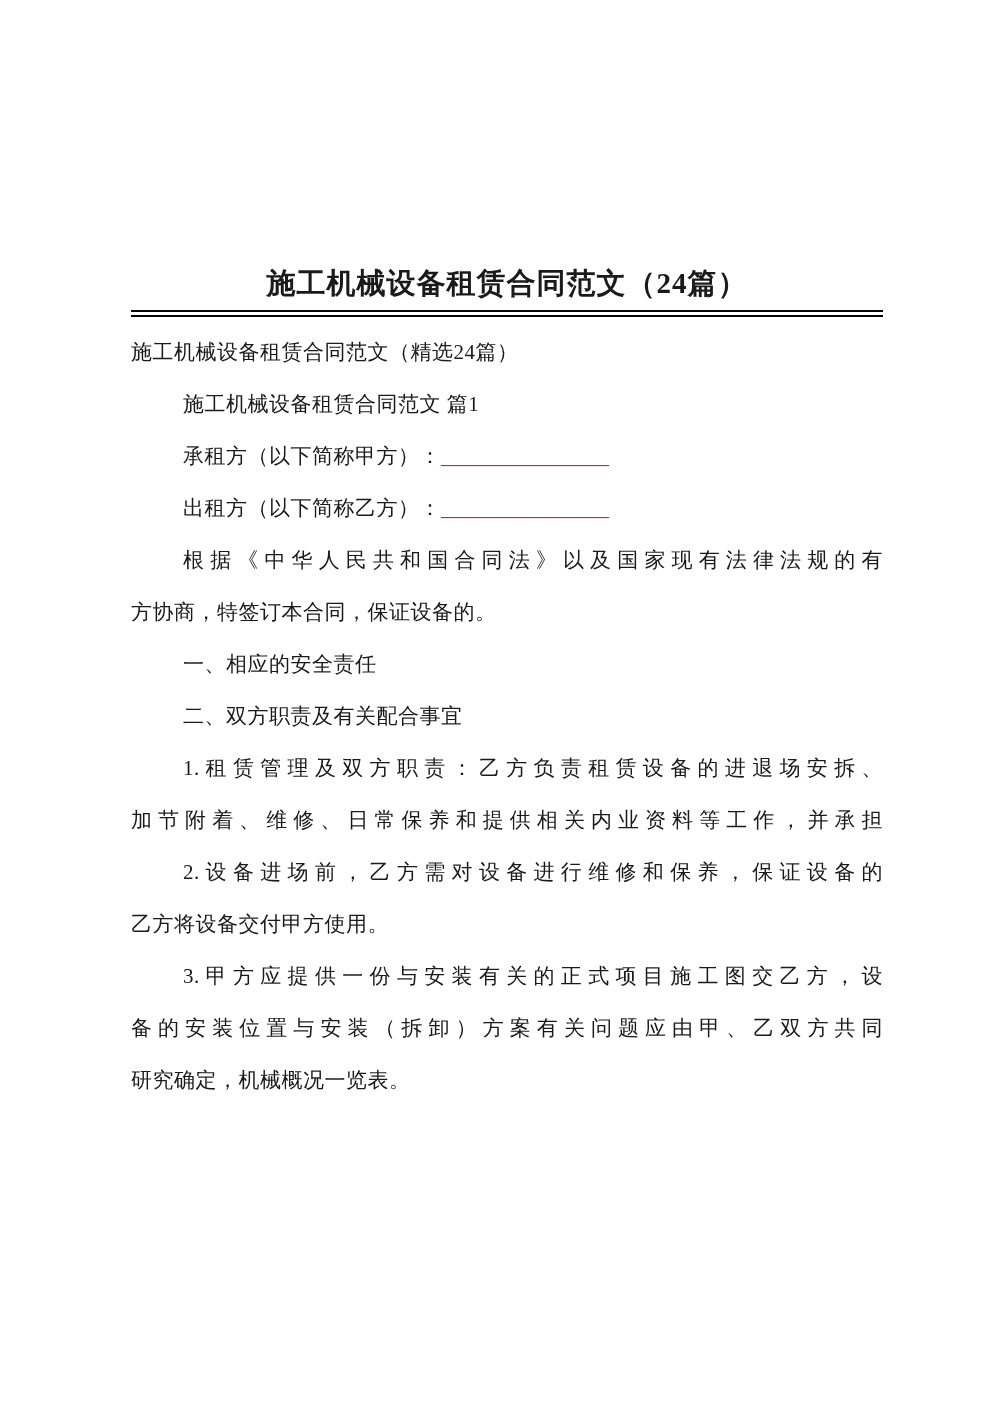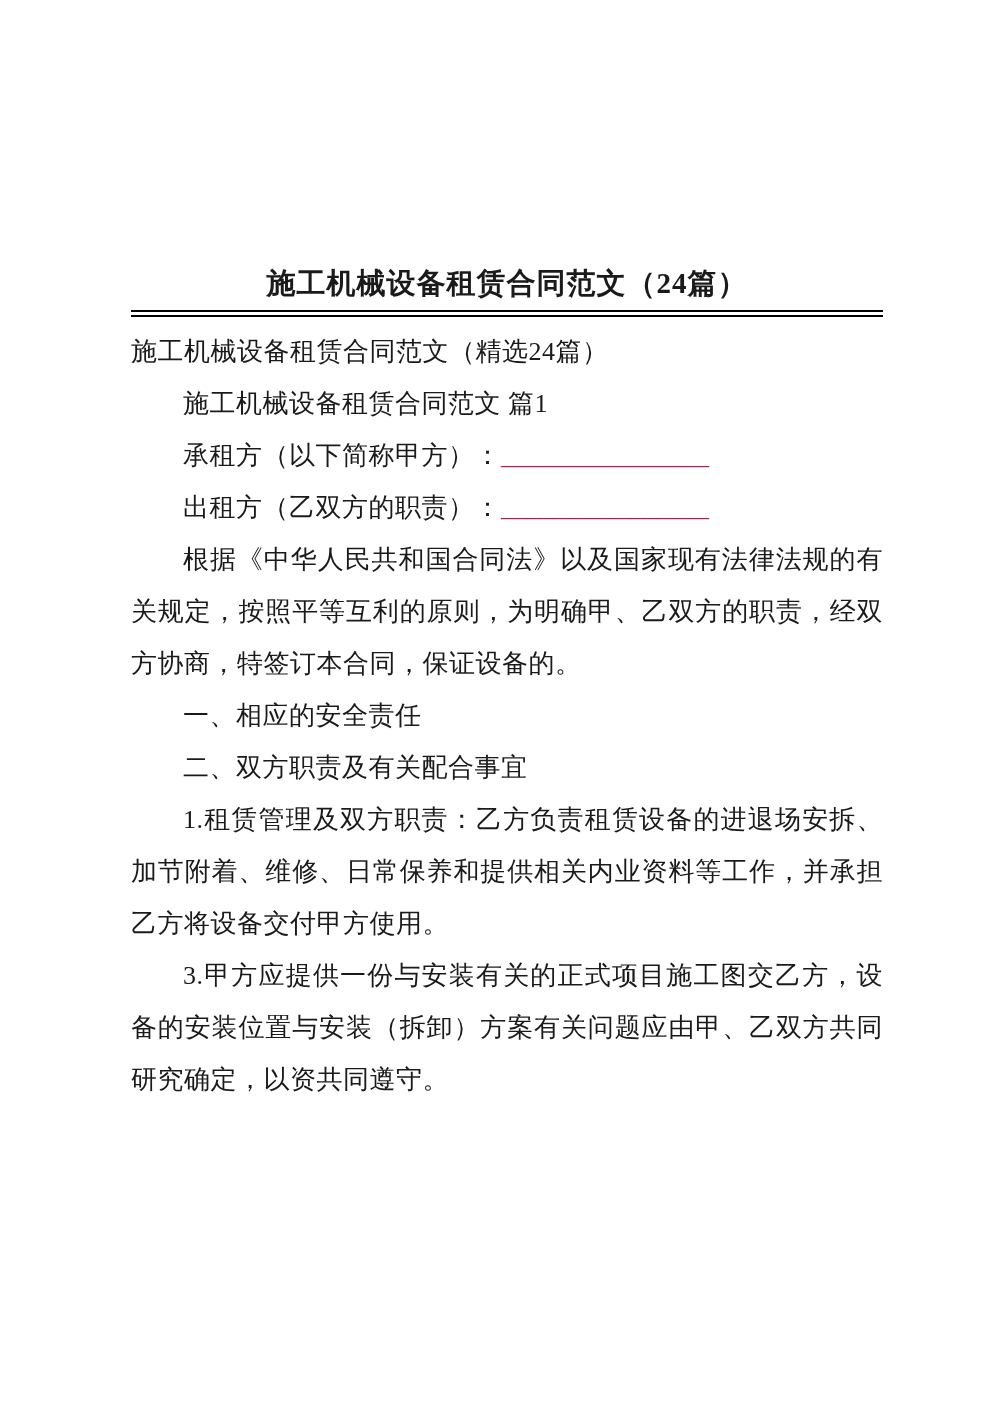--- a/index.html
+++ b/index.html
@@ -39,21 +39,21 @@
   .title-divider {
     margin-top: 8px;
     height: 3px;
     border-top: 2px solid #000000;
     border-bottom: 2px solid #000000;
   }
   .doc-body {
     margin-top: 9px;
   }
   .line {
-    font-size: 26px;
+    font-size: 21px;
     line-height: 52px;
     height: 52px;
     letter-spacing: 0.5px;
     white-space: nowrap;
     text-align: left;
   }
   .line.indent {
     padding-left: 52px;
   }
   .line.fill {
@@ -85,30 +85,27 @@
 
       <div class="line indent">
         <span>施工机械设备租赁合同范文 篇1</span>
       </div>
 
       <div class="line indent">
         <span>承租方（以下简称甲方）：</span><span class="blank">________________</span>
       </div>
 
       <div class="line indent">
-        <span>出租方（乙双方的职责）：</span><span class="blank">________________</span>
+        <span>出租方（以下简称乙方）：</span><span class="blank">________________</span>
       </div>
 
       <div class="line indent fill">
         <span>根据《中华人民共和国合同法》以及国家现有法律法规的有</span>
       </div>
 
-      <div class="line fill">
-        <span>关规定，按照平等互利的原则，为明确甲、乙双方的职责，经双</span>
-      </div>
 
       <div class="line">
         <span>方协商，特签订本合同，保证设备的。</span>
       </div>
 
       <div class="line indent">
         <span>一、相应的安全责任</span>
       </div>
 
       <div class="line indent">
@@ -118,33 +115,36 @@
       <div class="line indent fill">
         <span>1.租赁管理及双方职责：乙方负责租赁设备的进退场安拆、</span>
       </div>
 
       <div class="line fill">
         <span>加节附着、维修、日常保养和提供相关内业资料等工作，并承担</span>
       </div>
 
 
 
+      <div class="line indent fill">
+        <span>2.设备进场前，乙方需对设备进行维修和保养，保证设备的</span>
+      </div>
 
 
       <div class="line">
         <span>乙方将设备交付甲方使用。</span>
       </div>
 
       <div class="line indent fill">
         <span>3.甲方应提供一份与安装有关的正式项目施工图交乙方，设</span>
       </div>
 
       <div class="line fill">
         <span>备的安装位置与安装（拆卸）方案有关问题应由甲、乙双方共同</span>
       </div>
 
       <div class="line">
-        <span>研究确定，以资共同遵守。</span>
+        <span>研究确定，机械概况一览表。</span>
       </div>
 
     </div>
   </div>
 </div>
 
 </body></html>

